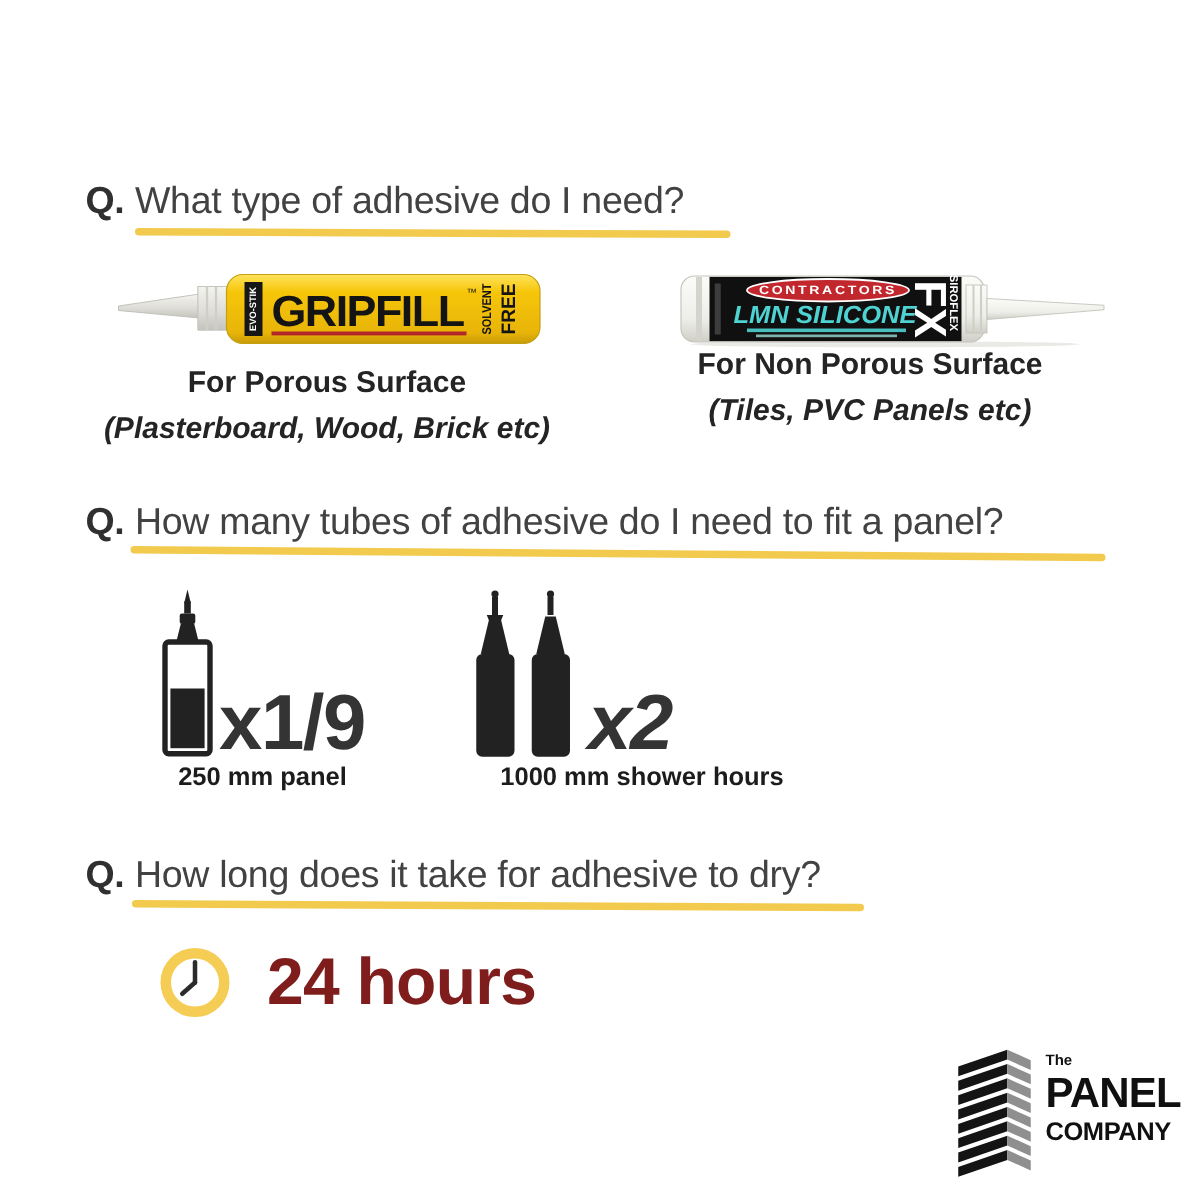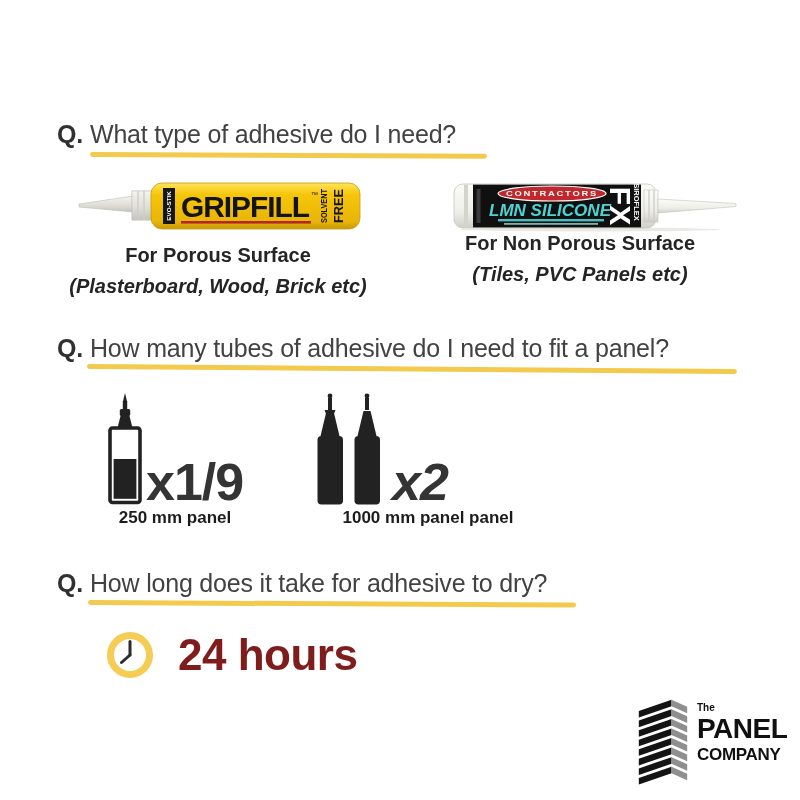--- a/index.html
+++ b/index.html
@@ -128,21 +128,21 @@
       <polygon points="9,44 19.5,18 8.5,18 19,44"></polygon>
       <polygon points="4.5,44 23.5,44 17.5,19 10.5,19"></polygon>
       <rect x="1.5" y="44" width="25.5" height="68.5" rx="4"></rect>
       <circle cx="51" cy="4" r="2.4"></circle>
       <rect x="49" y="6" width="4" height="12"></rect>
       <polygon points="41.5,44 60.5,44 54.5,19 47.5,19"></polygon>
       <rect x="38.5" y="44" width="25.5" height="68.5" rx="4"></rect>
     </g>
   </svg>
   <div class="abs qty" style="left:392px;top:452px;font-style:italic;">x2</div>
-  <div class="abs caption" style="left:303px;top:508px;width:250px;">1000 mm panel panel</div>
+  <div class="abs caption" style="left:303px;top:508px;width:250px;">1000 mm shower hours</div>
 
   <div class="abs question" style="left:57px;top:569px;">
     <span class="qp">Q.</span><span>How long does it take for adhesive to dry?</span>
   </div>
   <div id="u3" class="abs underline"></div>
 
   <svg class="abs" style="left:104px;top:629px;" width="52" height="52" viewBox="0 0 52 52">
     <circle cx="26" cy="26" r="19.5" fill="#ffffff" stroke="#F5CD54" stroke-width="7"></circle>
     <line x1="26" y1="26" x2="26" y2="12.5" stroke="#2b2b2b" stroke-width="3" stroke-linecap="round"></line>
     <line x1="26" y1="26" x2="17.5" y2="33.5" stroke="#2b2b2b" stroke-width="3" stroke-linecap="round"></line>

